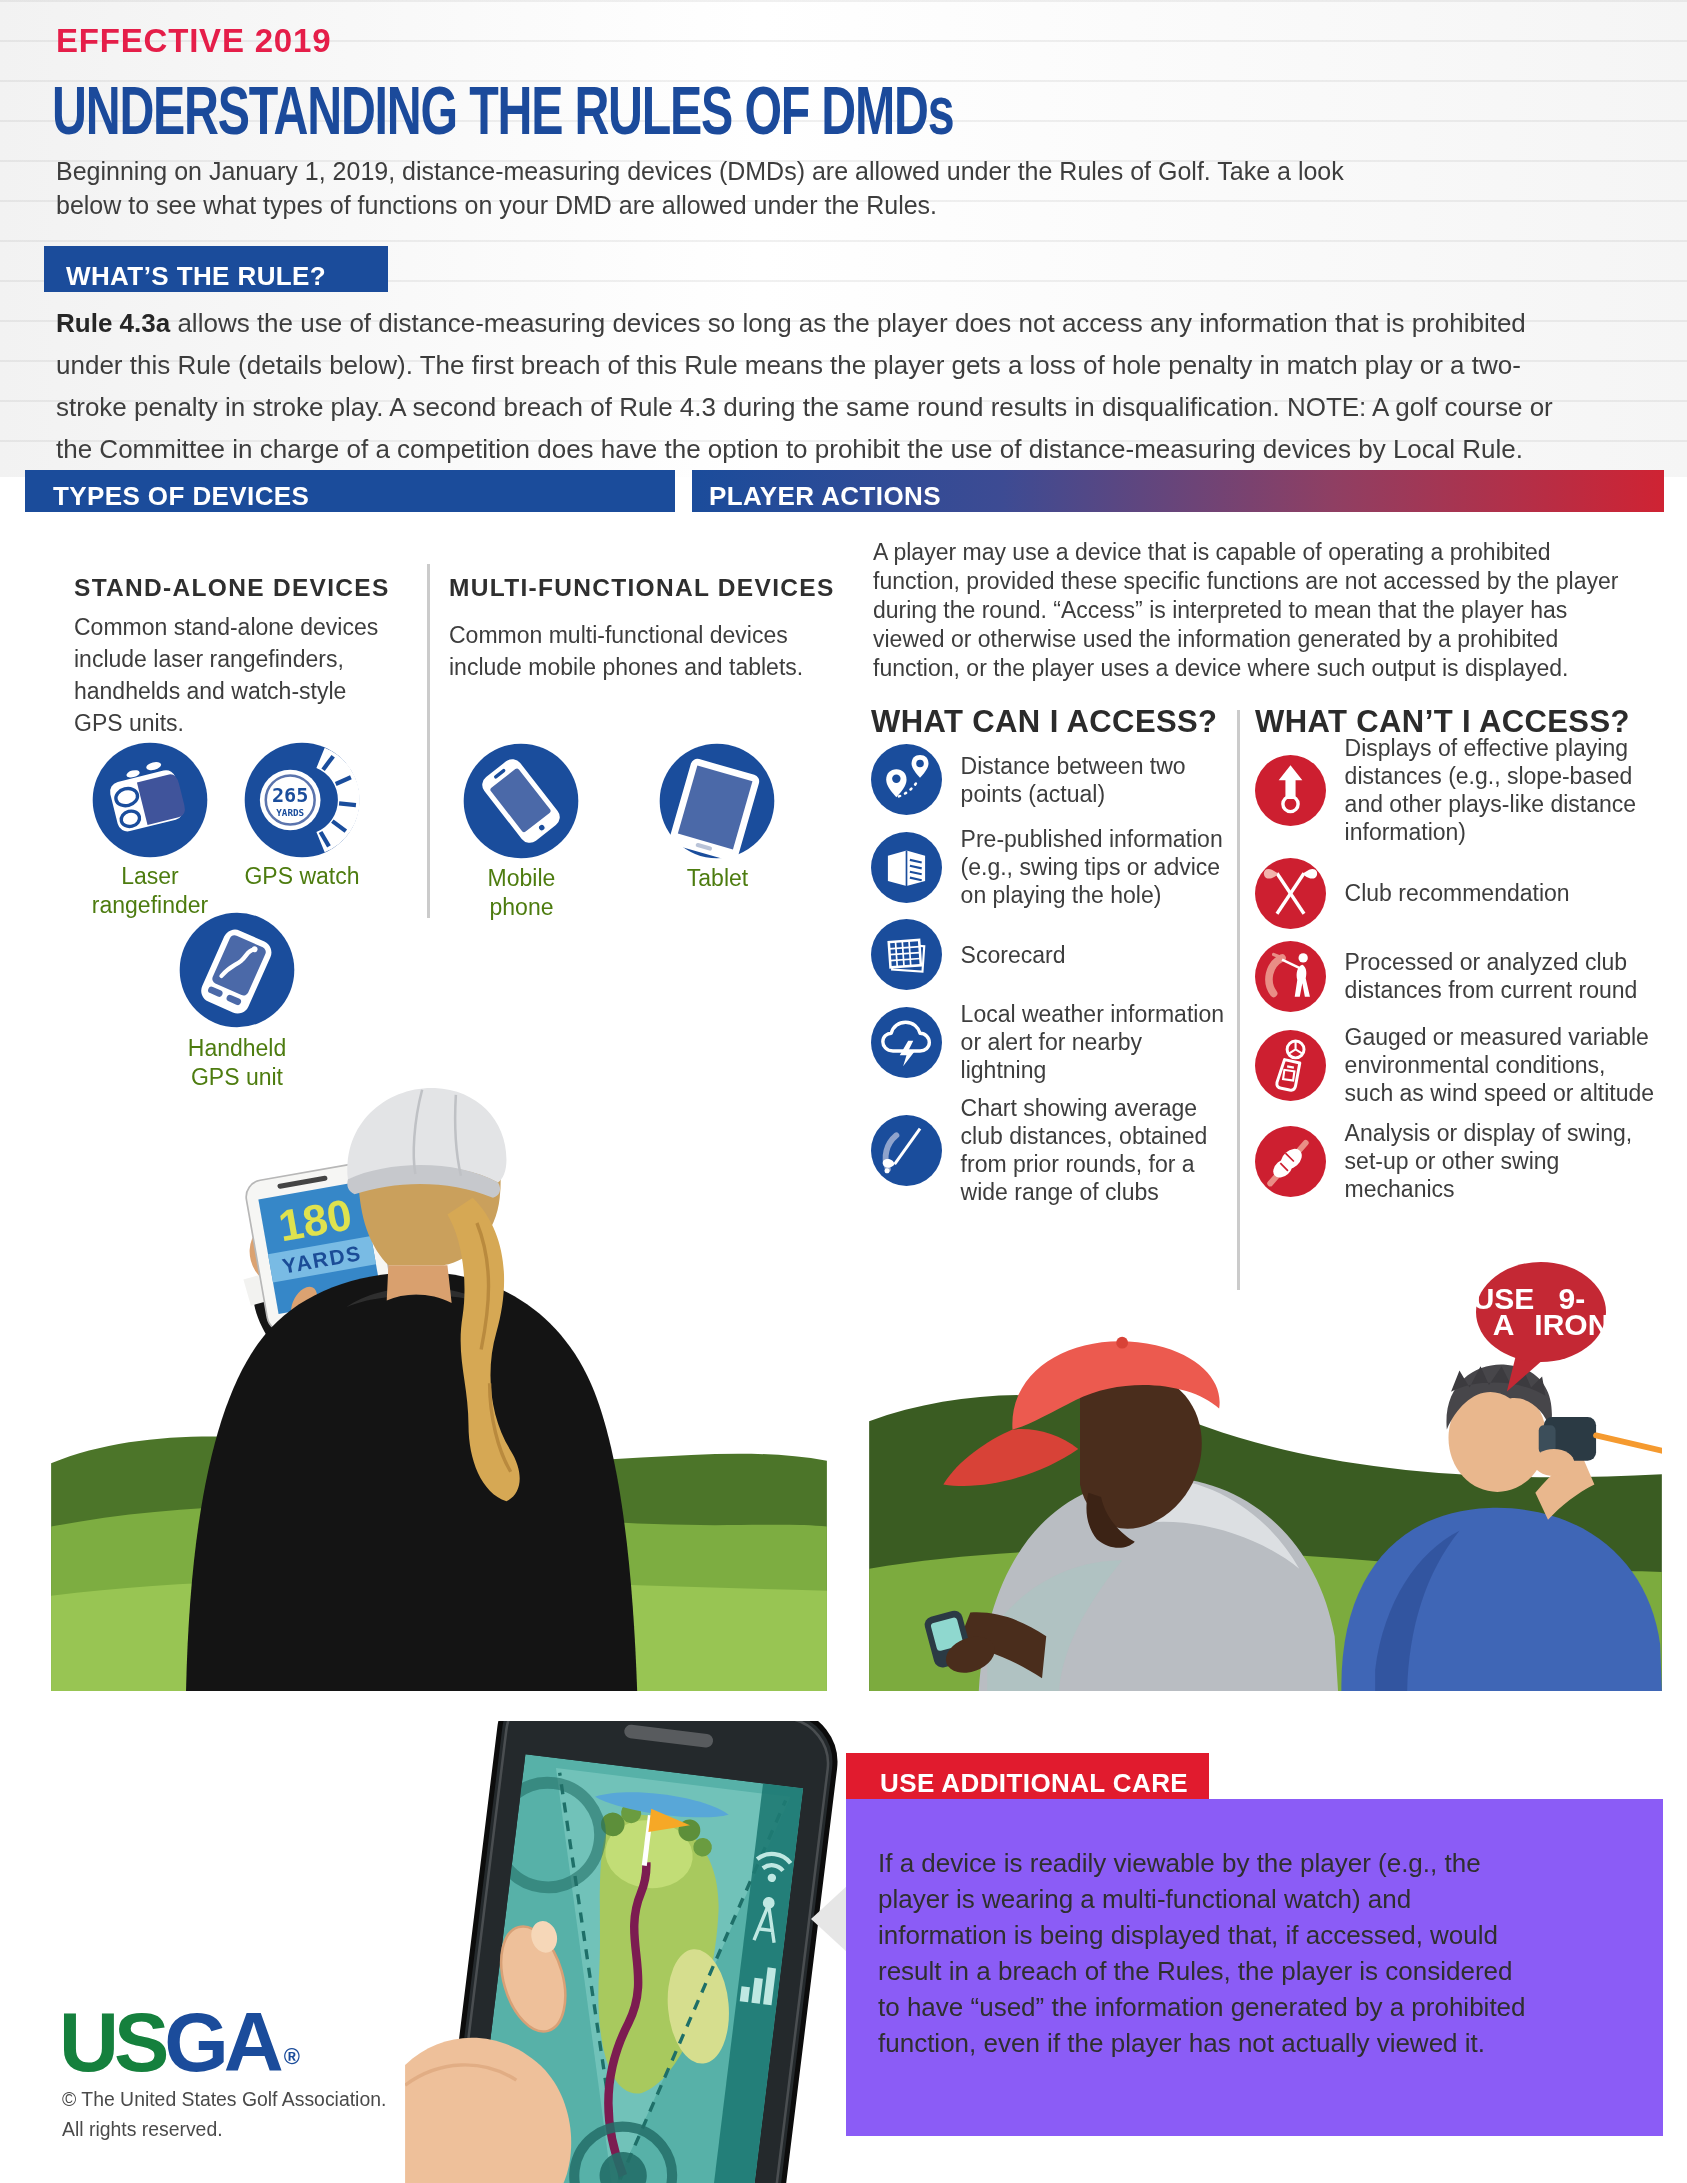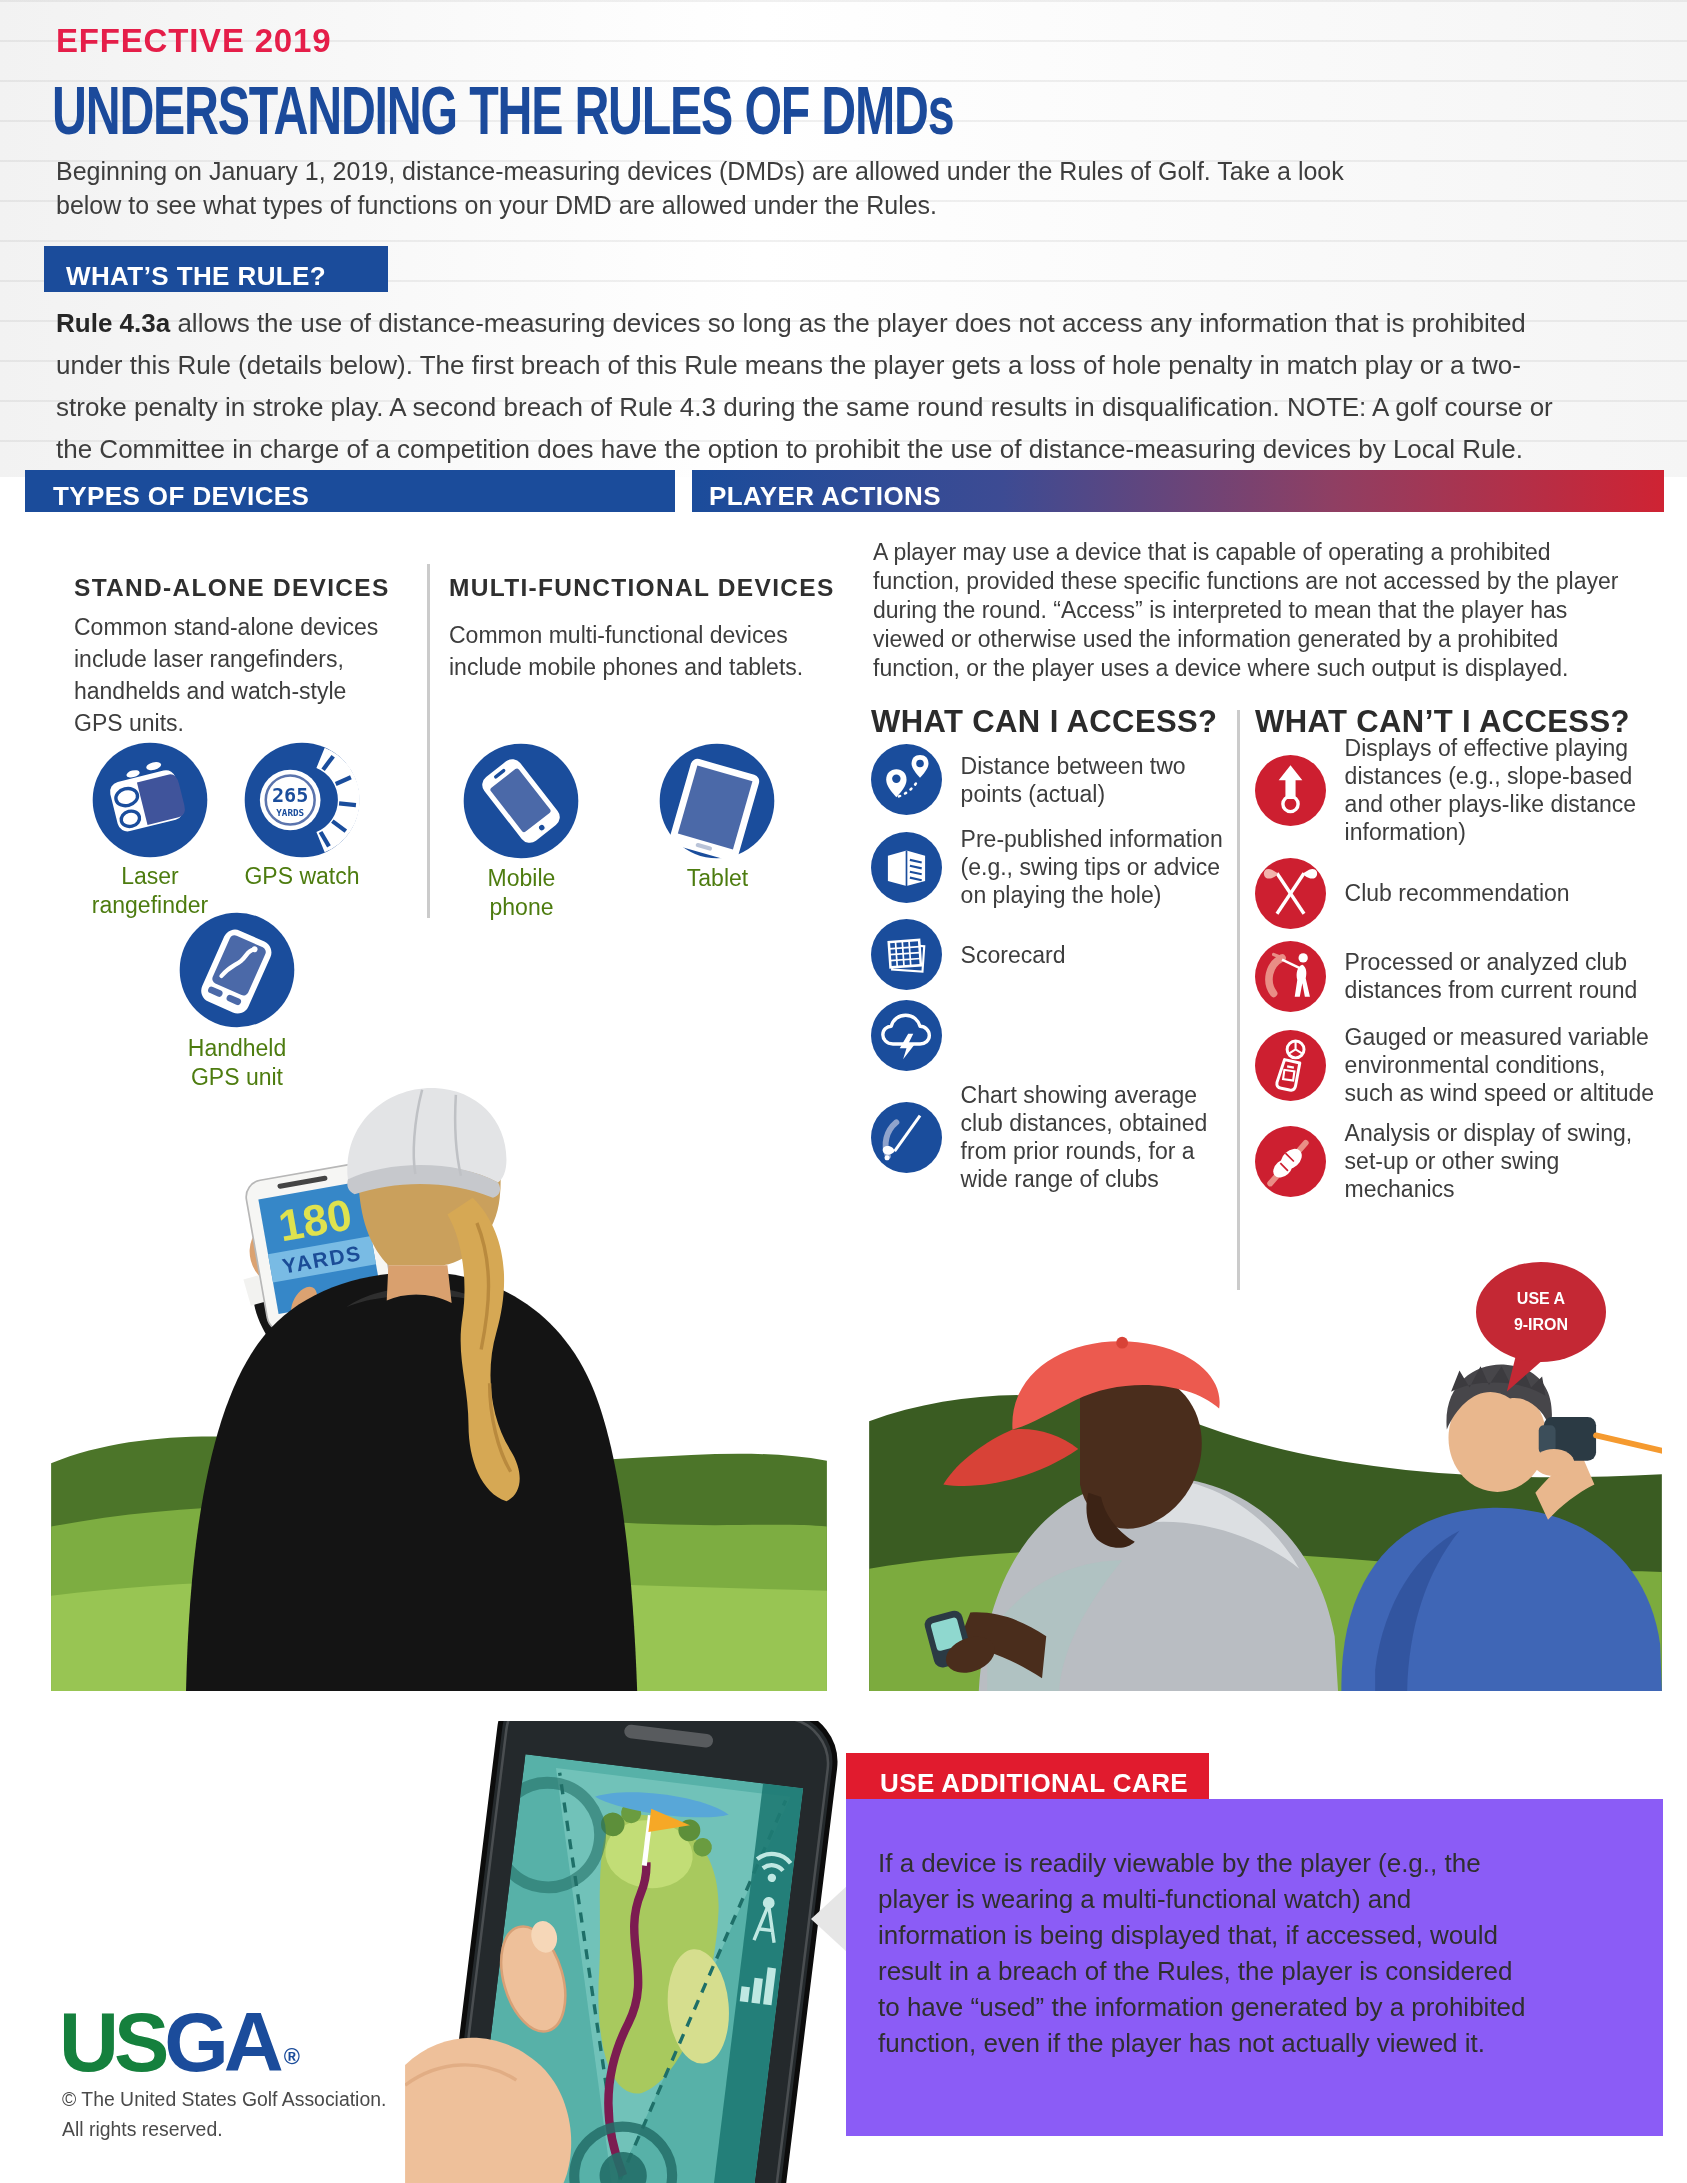--- a/index.html
+++ b/index.html
@@ -51,22 +51,22 @@
   .can-list{left:871px;top:744px;width:358px;}
   .cant-list{left:1255px;top:734px;width:403px;}
   .access-item{display:flex;align-items:center;gap:18.6px;}
   .can-list .access-item{margin-bottom:10px;}
   .cant-list .access-item{margin-bottom:11.8px;}
   .item-icon{flex:0 0 71px;width:71px;height:71px;}
   .item-text{font-size:23px;line-height:28px;color:#3d3d3d;}
 
   
   .speech-bubble{left:1476px;top:1262px;width:130px;height:100px;background:#c42834;border-radius:50%;
-    display:flex;flex-direction:column;align-items:center;justify-content:center;
-    color:#fff;font-weight:bold;font-size:16px;line-height:26px;text-align:center;z-index:5;}
+    display:flex;align-items:center;justify-content:center;
+    color:#fff;font-weight:bold;font-size:30px;line-height:26px;text-align:center;z-index:5;}
   .speech-tail{left:1512px;top:1350px;width:0;height:0;border-top:46px solid #c42834;
     border-right:32px solid transparent;transform:rotate(14deg);z-index:4;}
 
   
   .care-banner{left:846px;top:1753px;width:363px;height:46px;background:#e11b2e;padding-left:34px;box-sizing:border-box;}
   .care-box{left:846px;top:1799px;width:817px;height:337px;background:#8b5cf6;box-sizing:border-box;padding:46px 0 0 32px;}
   .care-text{width:658px;font-size:26px;line-height:36px;color:#2f2f2f;}
   .care-tail{left:811px;top:1885px;width:0;height:0;border-top:34px solid transparent;
     border-bottom:34px solid transparent;border-right:37px solid #e6e6e6;}
 
@@ -241,20 +241,21 @@
         </g>
       </svg>
       <div class="item-text">Scorecard</div>
     </div>
     <div class="access-item">
       <svg class="item-icon" viewBox="0 0 84 84">
         <circle cx="42" cy="42" r="42" fill="#1a4d9c"></circle>
         <path d="M26 52 C18 52 14 46 14 41 C14 35 19 31 24 31 C26 23 33 18 41 18 C50 18 56 24 58 31 C64 31 69 36 69 42 C69 48 64 52 58 52 Z" fill="none" stroke="#fff" stroke-width="4" stroke-linejoin="round"></path>
         <path d="M44 40 L34 57 L42 57 L38 70 L52 52 L44 52 L50 40 Z" fill="#fff"></path>
       </svg>
+      <div class="item-text">Local weather information or alert for nearby lightning</div>
     </div>
     <div class="access-item">
       <svg class="item-icon" viewBox="0 0 84 84">
         <circle cx="42" cy="42" r="42" fill="#1a4d9c"></circle>
         <path d="M20 64 C14 50 18 34 30 24" stroke="#8fa3cc" stroke-width="7" fill="none" stroke-linecap="round"></path>
         <path d="M58 16 L28 58" stroke="#fff" stroke-width="3.5"></path>
         <path d="M28 58 C24 64 16 64 14 58 C13 54 16 52 20 52 C24 52 27 55 28 58 Z" fill="#fff"></path>
         <circle cx="19" cy="66" r="3" fill="#fff"></circle>
       </svg>
       <div class="item-text">Chart showing average club distances, obtained from prior rounds, for a wide range of clubs</div>

